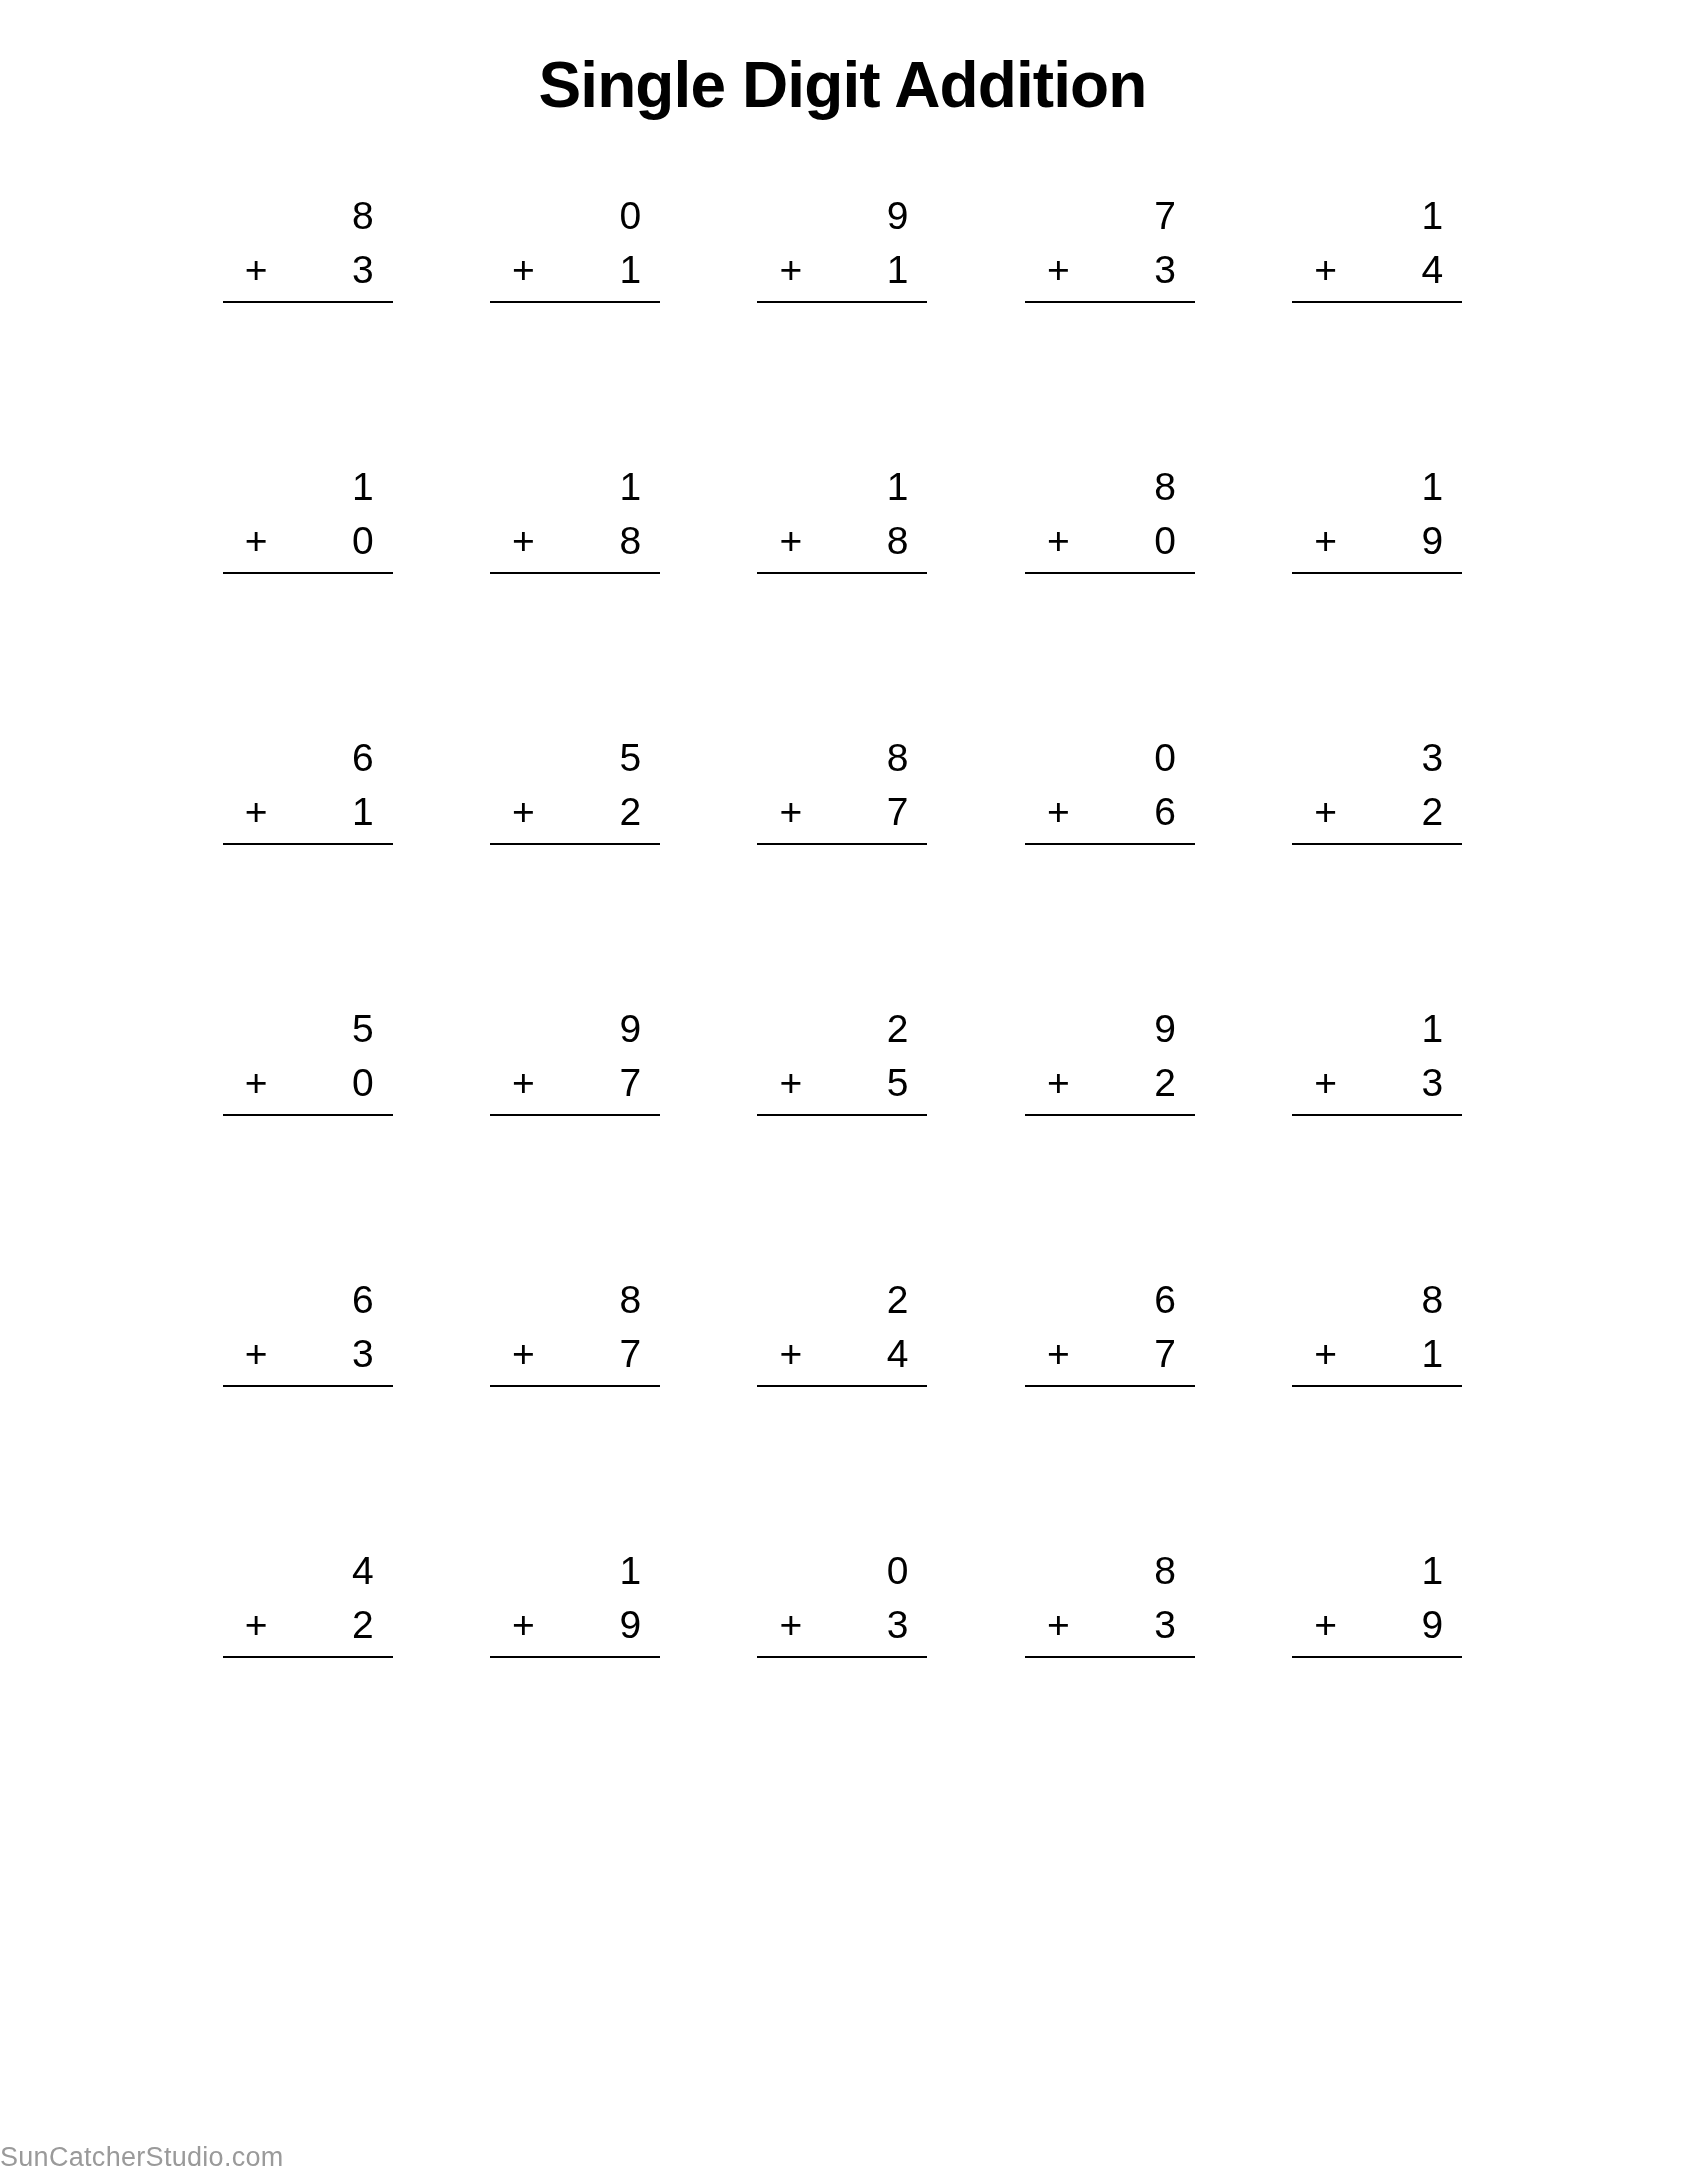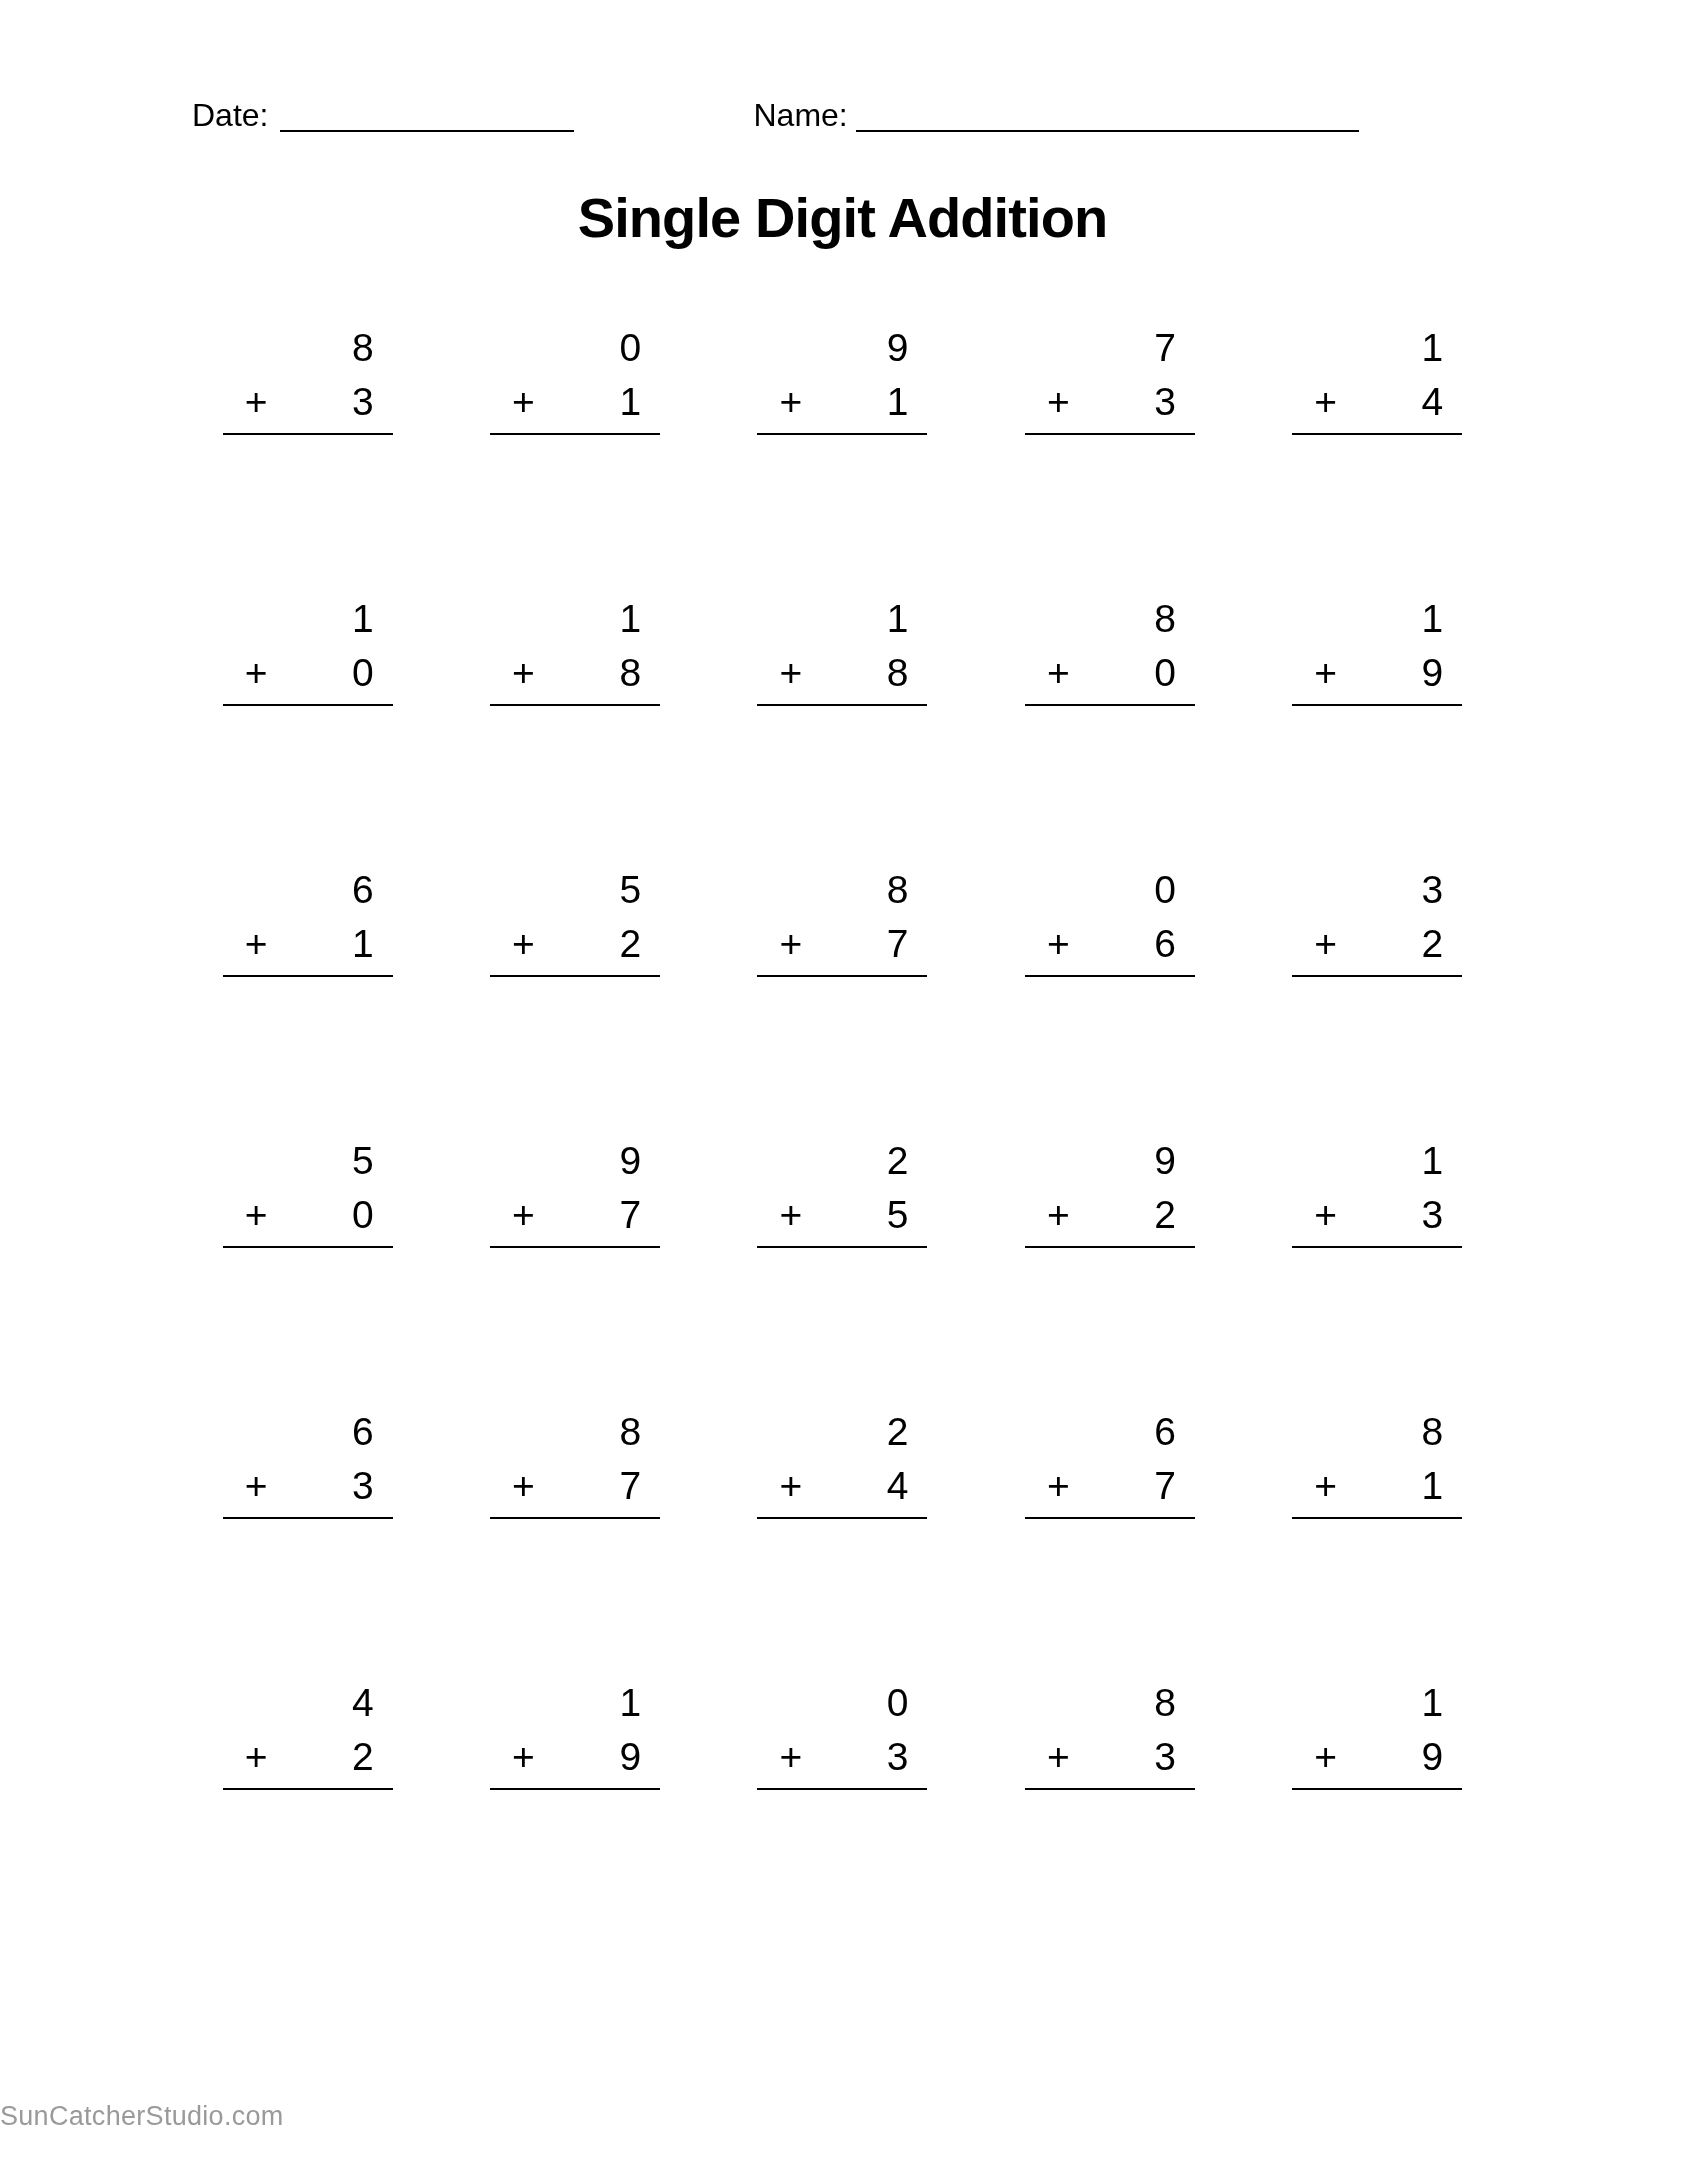--- a/index.html
+++ b/index.html
@@ -43,21 +43,21 @@
     border-bottom: 2.6px solid #000;
     height: 25.6px;
   }
   .date-field { margin-right: 179px; }
   .date-field .field-line { width: 294px; margin-left: 12px; }
   .name-field .field-line { width: 503px; margin-left: 8.5px; }
 
   
   .title {
     text-align: center;
-    font-size: 56px;
+    font-size: 64px;
     font-weight: bold;
     letter-spacing: -0.9px;
     margin-top: 41px;
     line-height: 89px;
   }
   .subtitle {
     text-align: center;
     font-size: 36px;
     margin-top: 15.3px;
     line-height: 41px;
@@ -110,30 +110,20 @@
     font-size: 27px;
     color: #9a9a9a;
     letter-spacing: 0.3px;
   }
 </style>
 </head>
 <body>
 
 <div class="page">
 
-  <div class="header-row">
-    <div class="field date-field">
-      <span class="field-label">Date:</span>
-      <span class="field-line"></span>
-    </div>
-    <div class="field name-field">
-      <span class="field-label">Name:</span>
-      <span class="field-line"></span>
-    </div>
-  </div>
 
   <div class="title">Single Digit Addition</div>
 
   <div class="grid">
 
     <div class="problem">
       <div class="operand-top">8</div>
       <div class="operand-bottom-row">
         <span>+</span>
         <span>3</span>

